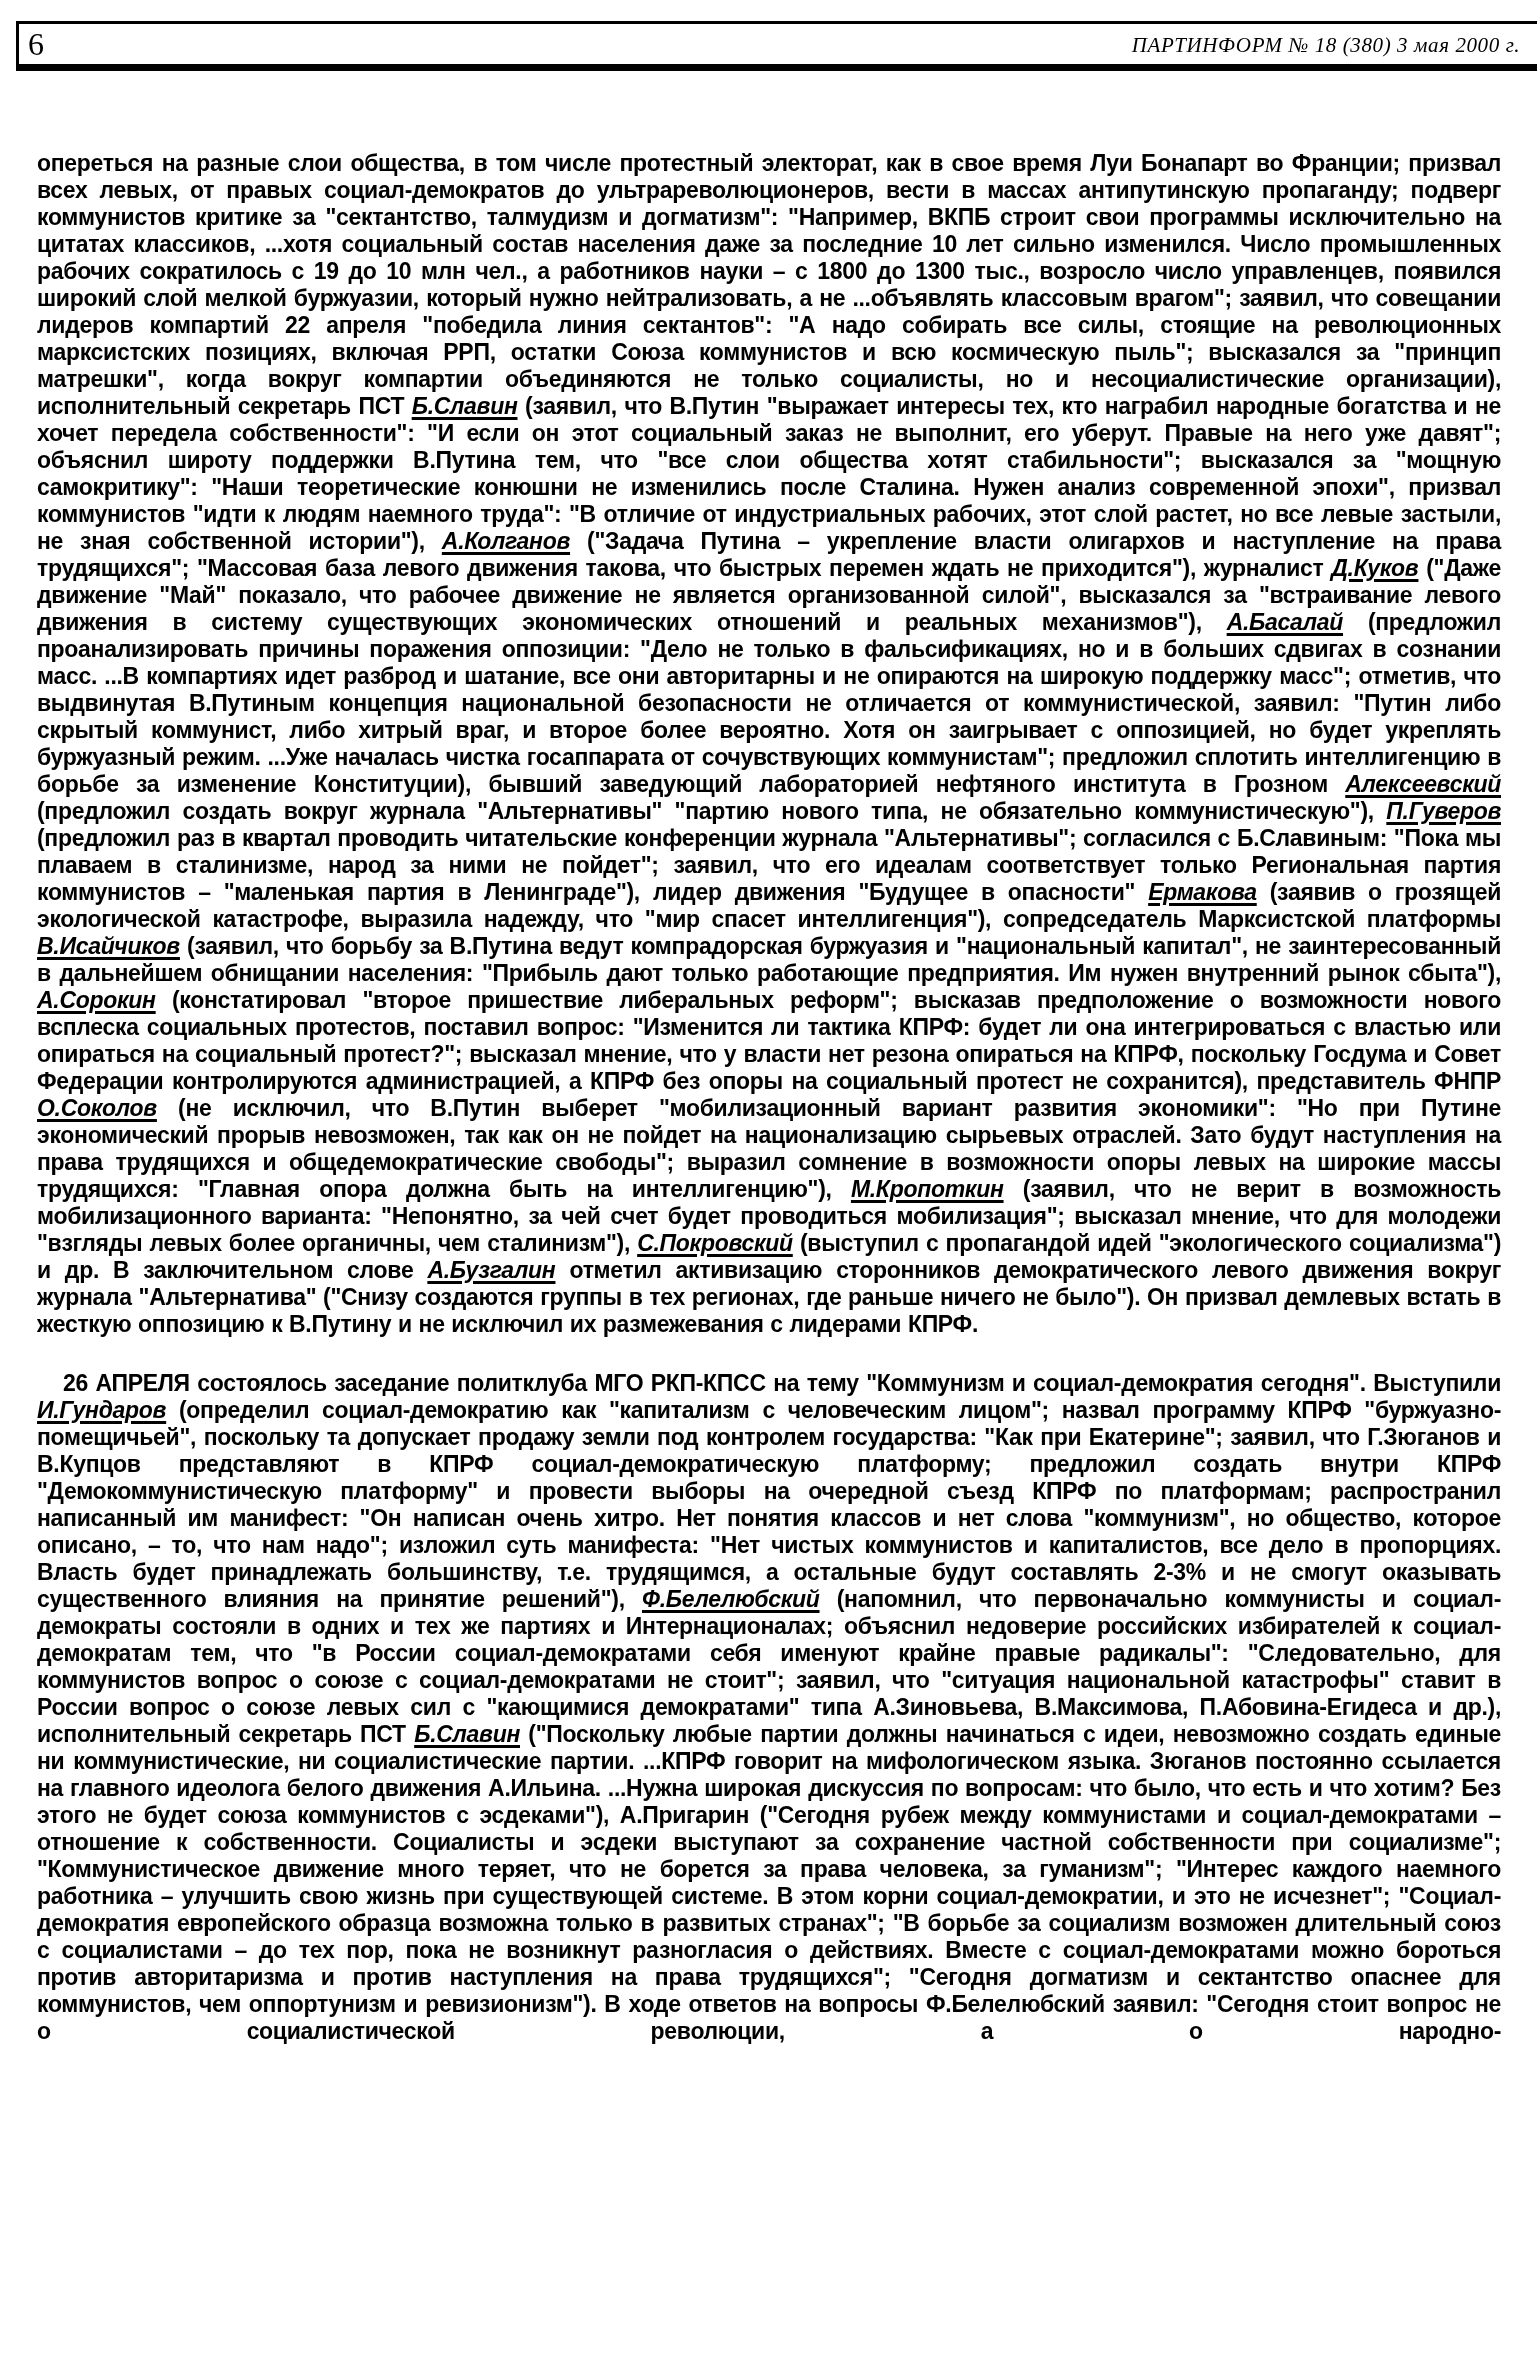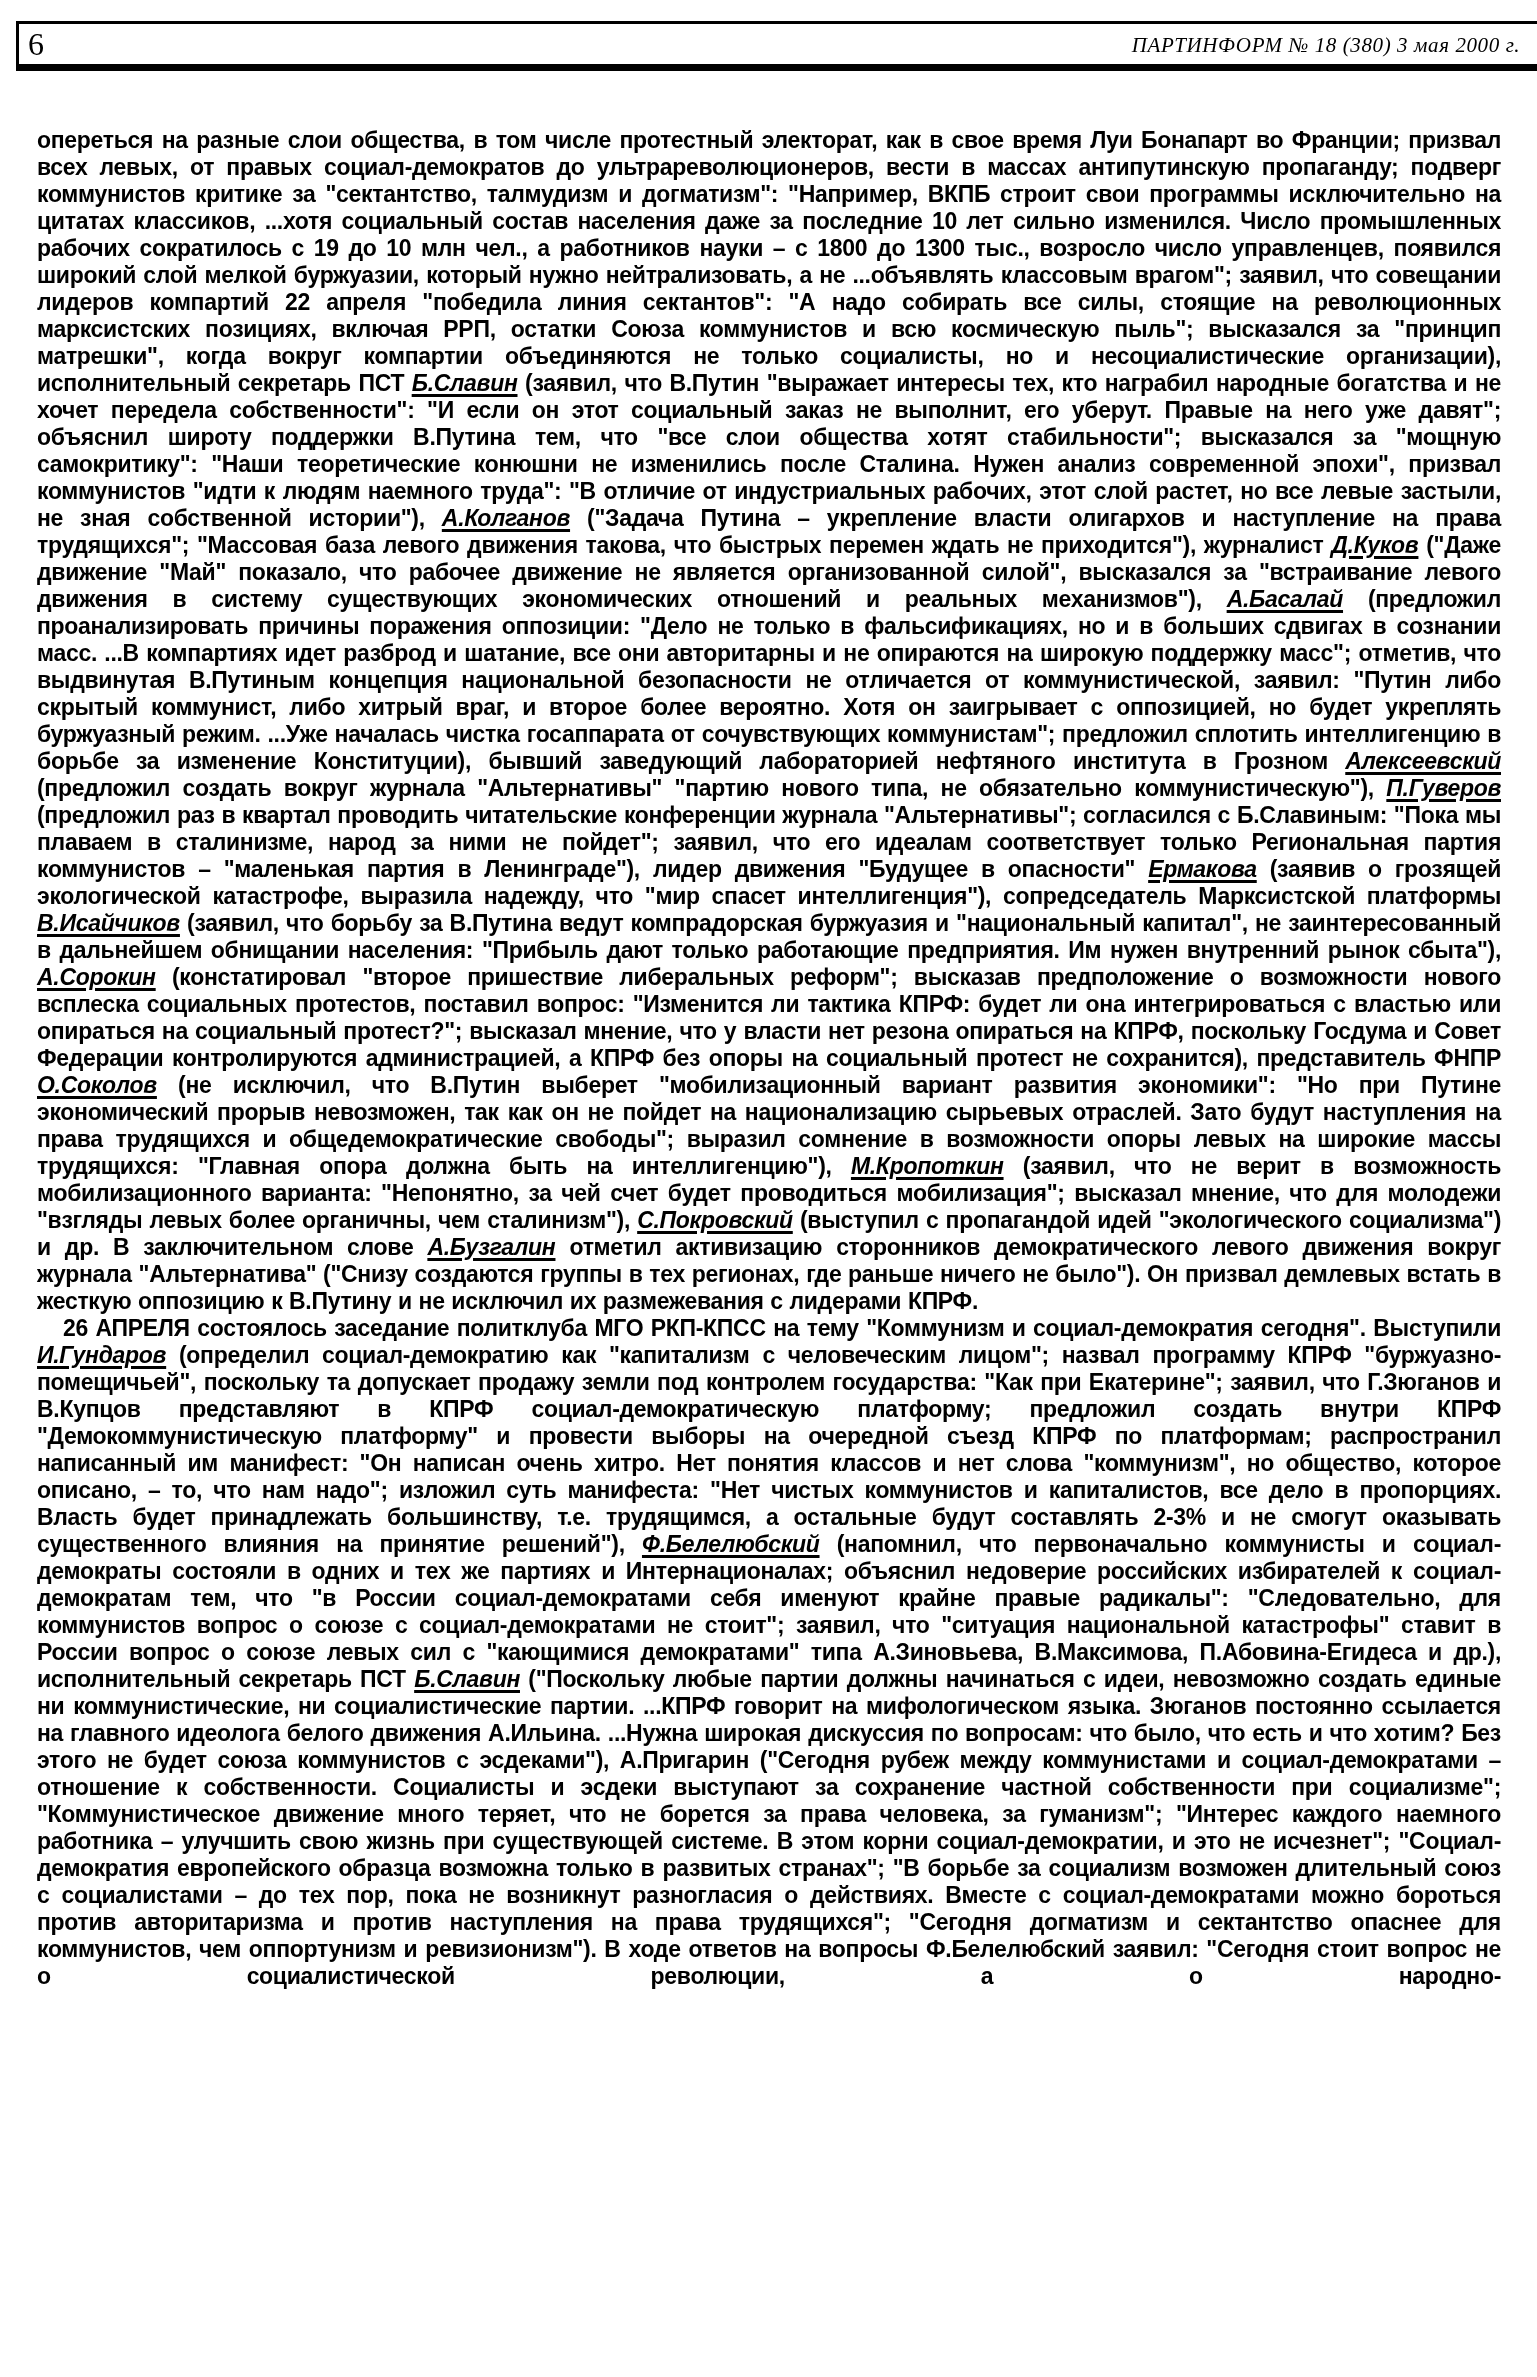--- a/index.html
+++ b/index.html
@@ -39,33 +39,33 @@
     font-size: 21px;
     line-height: 32px;
     font-weight: 400;
     letter-spacing: 0.6px;
     white-space: nowrap;
   }
 
   
   .document-body {
     position: absolute;
-    left: 37px; top: 127px;
+    left: 37px; top: 150px;
     width: 1464px;
   }
   .document-body p {
     margin: 0;
     font-weight: 700;
     font-size: 23px;
     line-height: 27px;
     letter-spacing: -0.3px;
     word-spacing: 0.6px;
     text-align: justify;
   }
-  .document-body p.indent { text-indent: 26px; }
+  .document-body p.indent { text-indent: 26px; margin-top: 32px; }
   
   .document-body p:last-child { text-align-last: justify; }
   .speaker-name {
     font-style: italic;
     text-decoration: underline;
     text-decoration-thickness: 2.6px;
     text-underline-offset: 2.6px;
   }
 </style>
 </head>

